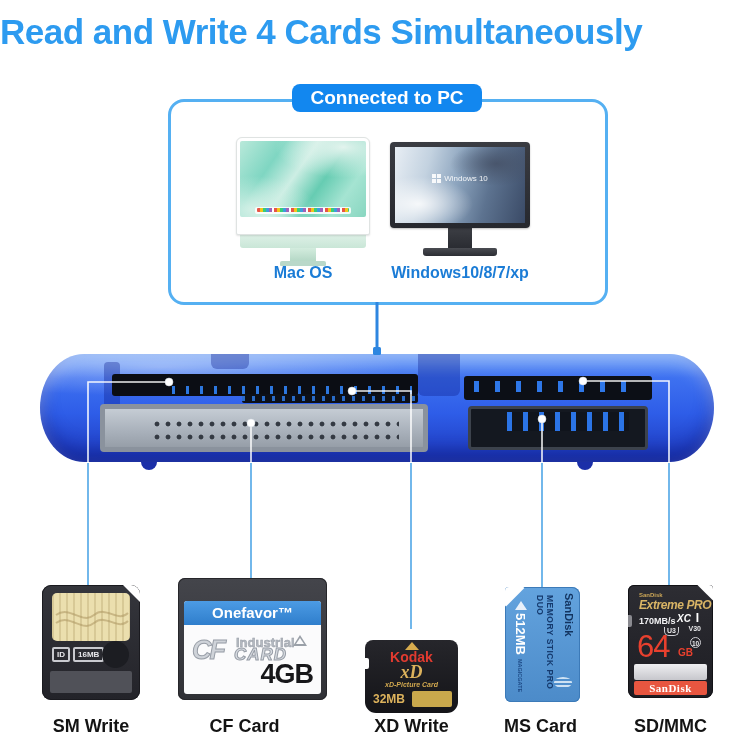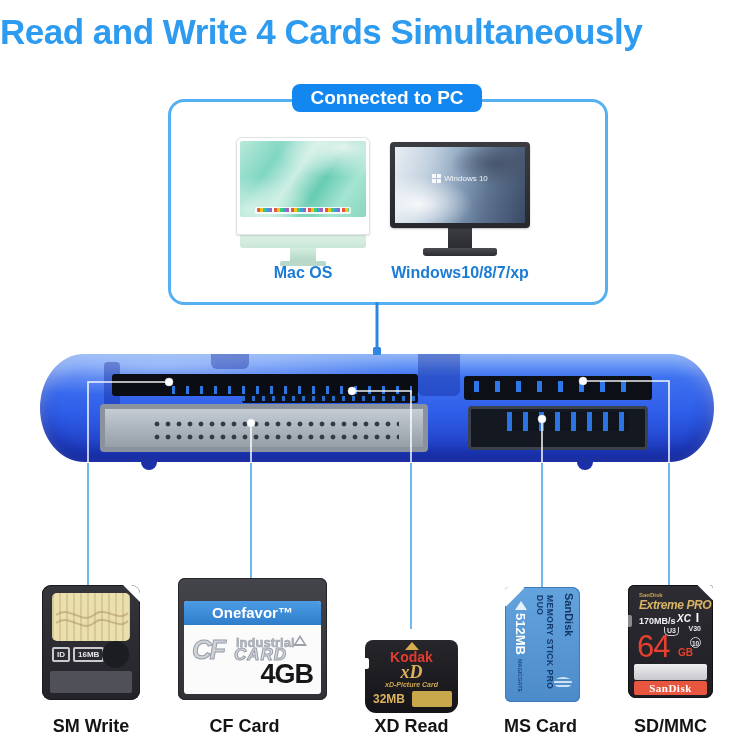--- a/index.html
+++ b/index.html
@@ -342,17 +342,17 @@
     <div class="sd-u3">U3</div>
     <div class="sd-c10">10</div>
     <div class="sd-cap">64</div>
     <div class="sd-unit">GB</div>
     <div class="sd-strip"></div>
     <div class="sd-banner">SanDisk</div>
   </div>
 
   <div class="card-label" style="left:42px;width:98px;">SM Write</div>
   <div class="card-label" style="left:170px;width:149px;">CF Card</div>
-  <div class="card-label" style="left:365px;width:93px;">XD Read</div>
+  <div class="card-label" style="left:365px;width:93px;">XD Write</div>
   <div class="card-label" style="left:503px;width:75px;">MS Card</div>
   <div class="card-label" style="left:628px;width:85px;">SD/MMC</div>
 
 </div>
 
 </body></html>

